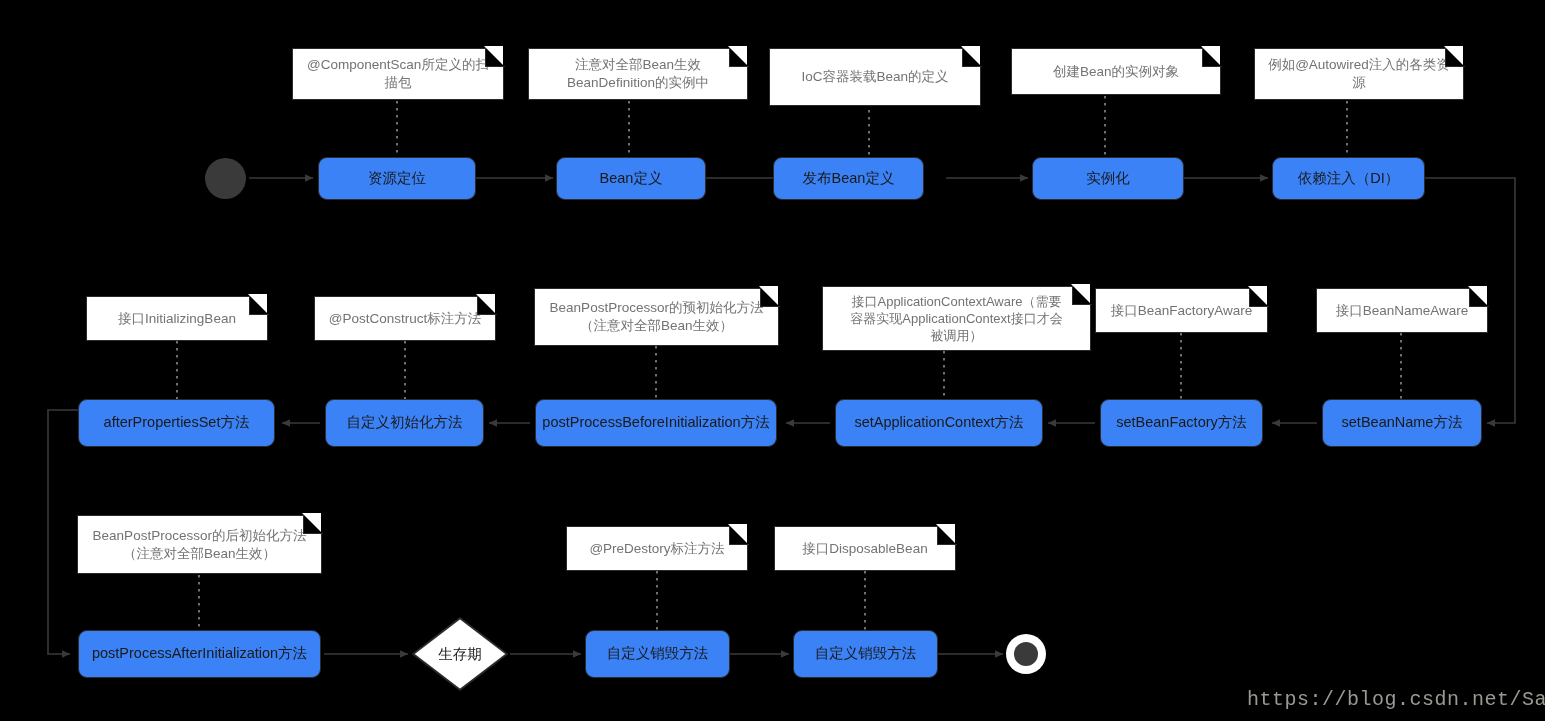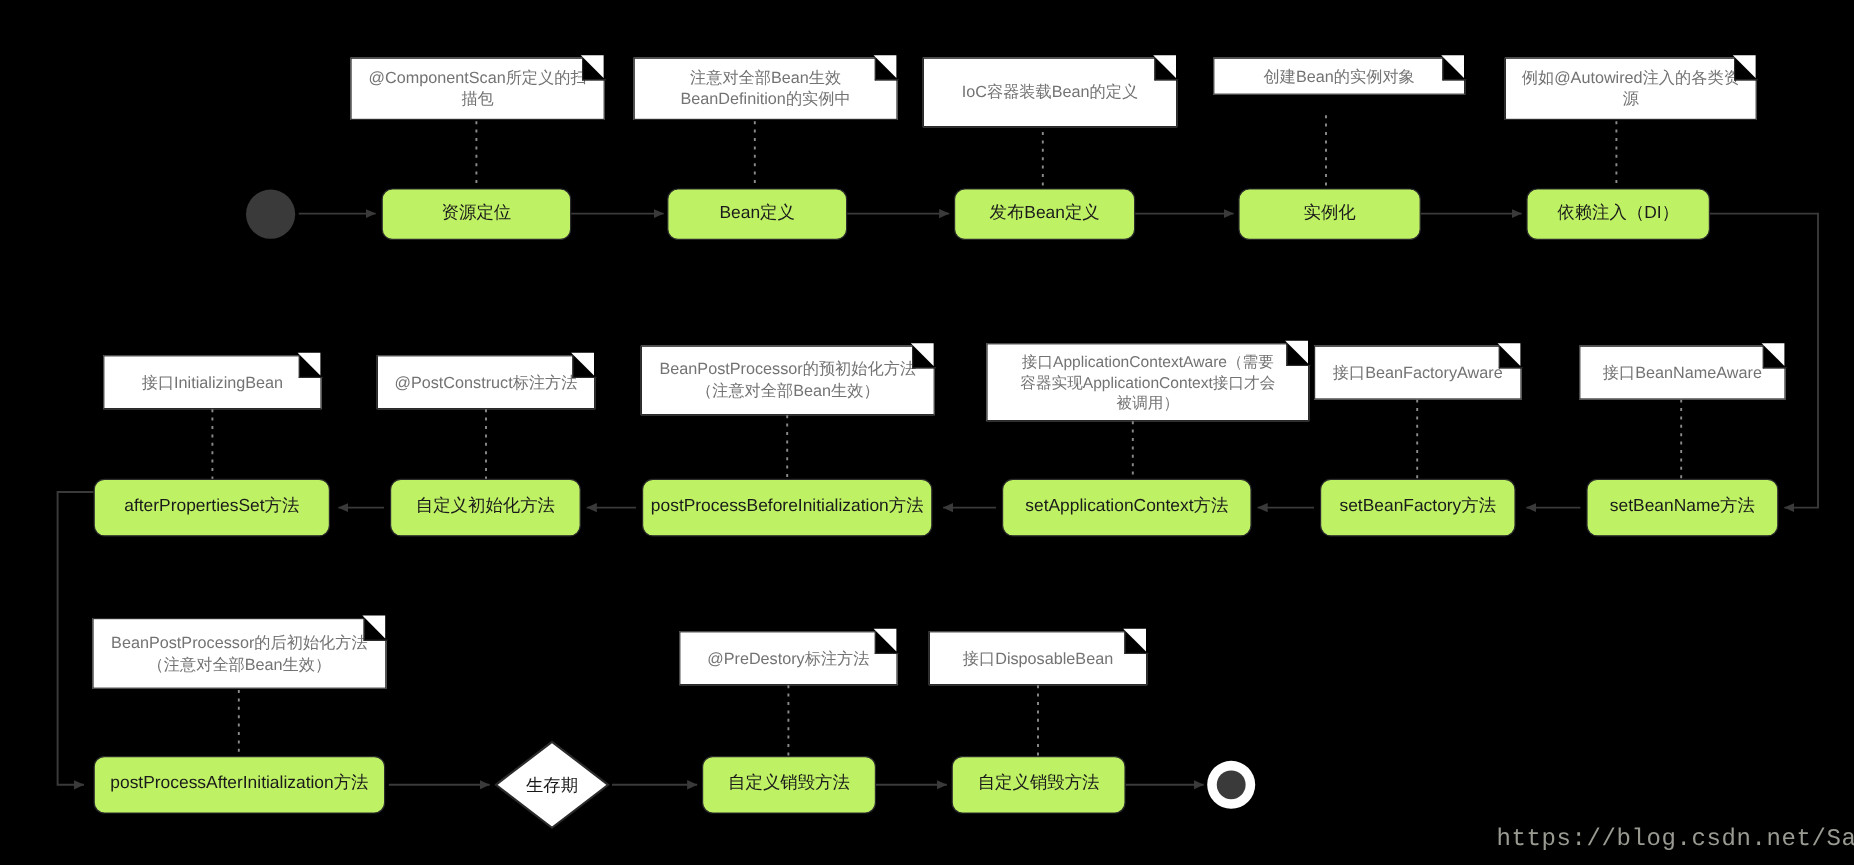--- a/index.html
+++ b/index.html
@@ -26,21 +26,21 @@
   .node {
     position: absolute;
     box-sizing: border-box;
     display: flex;
     align-items: center;
     justify-content: center;
     text-align: center;
   }
   
   .proc {
-    background: #bef264;
+    background: #3b82f6;
     border: 1.6px solid #2b2b2b;
     border-radius: 9px;
     color: #1a1a1a;
     font-size: 14.5px;
     line-height: 1.35;
     padding: 2px 4px;
   }
   
   .note {
     background: #ffffff;
@@ -203,42 +203,42 @@
     <div class="fold"></div>
   </div>
 
   <div class="note" style="left:769px; top:48px; width:212px; height:58px;">
     <span>
       <span class="nl">IoC容器装载Bean的定义</span>
     </span>
     <div class="fold"></div>
   </div>
 
-  <div class="note" style="left:1011px; top:48px; width:210px; height:31px;">
+  <div class="note" style="left:1011px; top:48px; width:210px; height:47px;">
     <span>
       <span class="nl">创建Bean的实例对象</span>
     </span>
     <div class="fold"></div>
   </div>
 
   <div class="note" style="left:1254px; top:48px; width:210px; height:52px;">
     <span>
       <span class="nl">例如@Autowired注入的各类资</span>
       <span class="nl">源</span>
     </span>
     <div class="fold"></div>
   </div>
 
   <div class="node proc" style="left:318px; top:157px; width:158px; height:43px;">
     <span>资源定位</span>
   </div>
   <div class="node proc" style="left:556px; top:157px; width:150px; height:43px;text-align:center;">
     <span>Bean定义</span>
   </div>
-  <div class="node proc" style="left:795px; top:157px; width:151px; height:43px;">
+  <div class="node proc" style="left:773px; top:157px; width:151px; height:43px;">
     <span>发布Bean定义</span>
   </div>
   <div class="node proc" style="left:1032px; top:157px; width:152px; height:43px;">
     <span>实例化</span>
   </div>
   <div class="node proc" style="left:1272px; top:157px; width:153px; height:43px;">
     <span>依赖注入（DI）</span>
   </div>
 
   <div class="note" style="left:86px; top:296px; width:182px; height:45px;">

